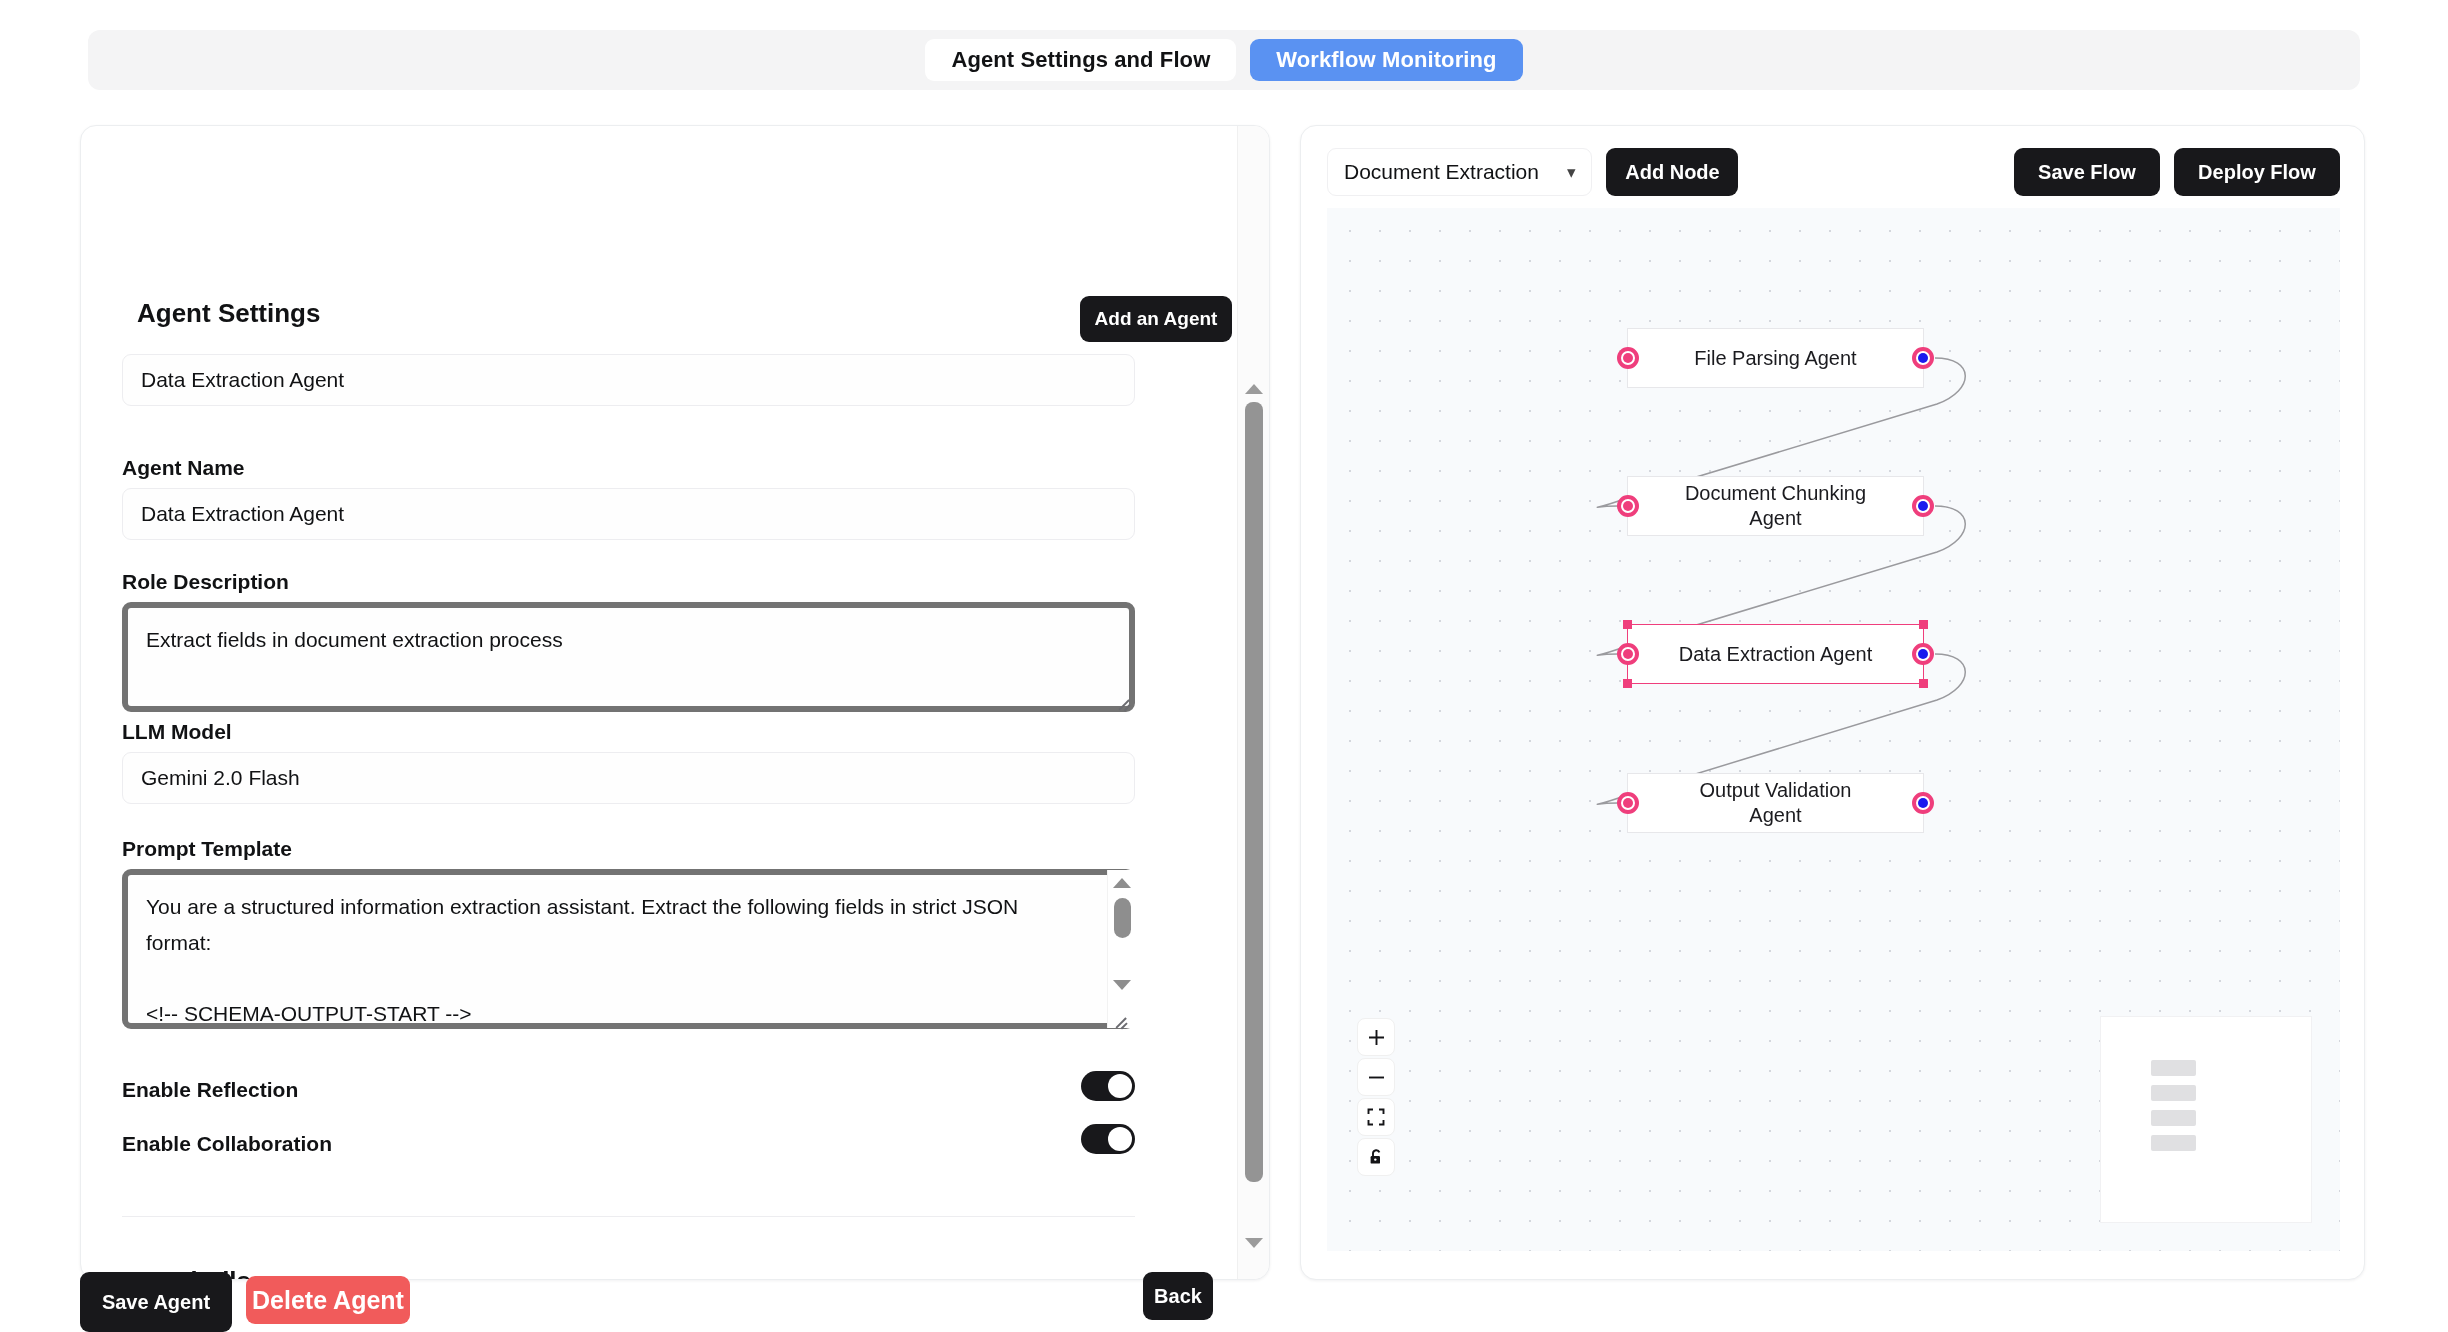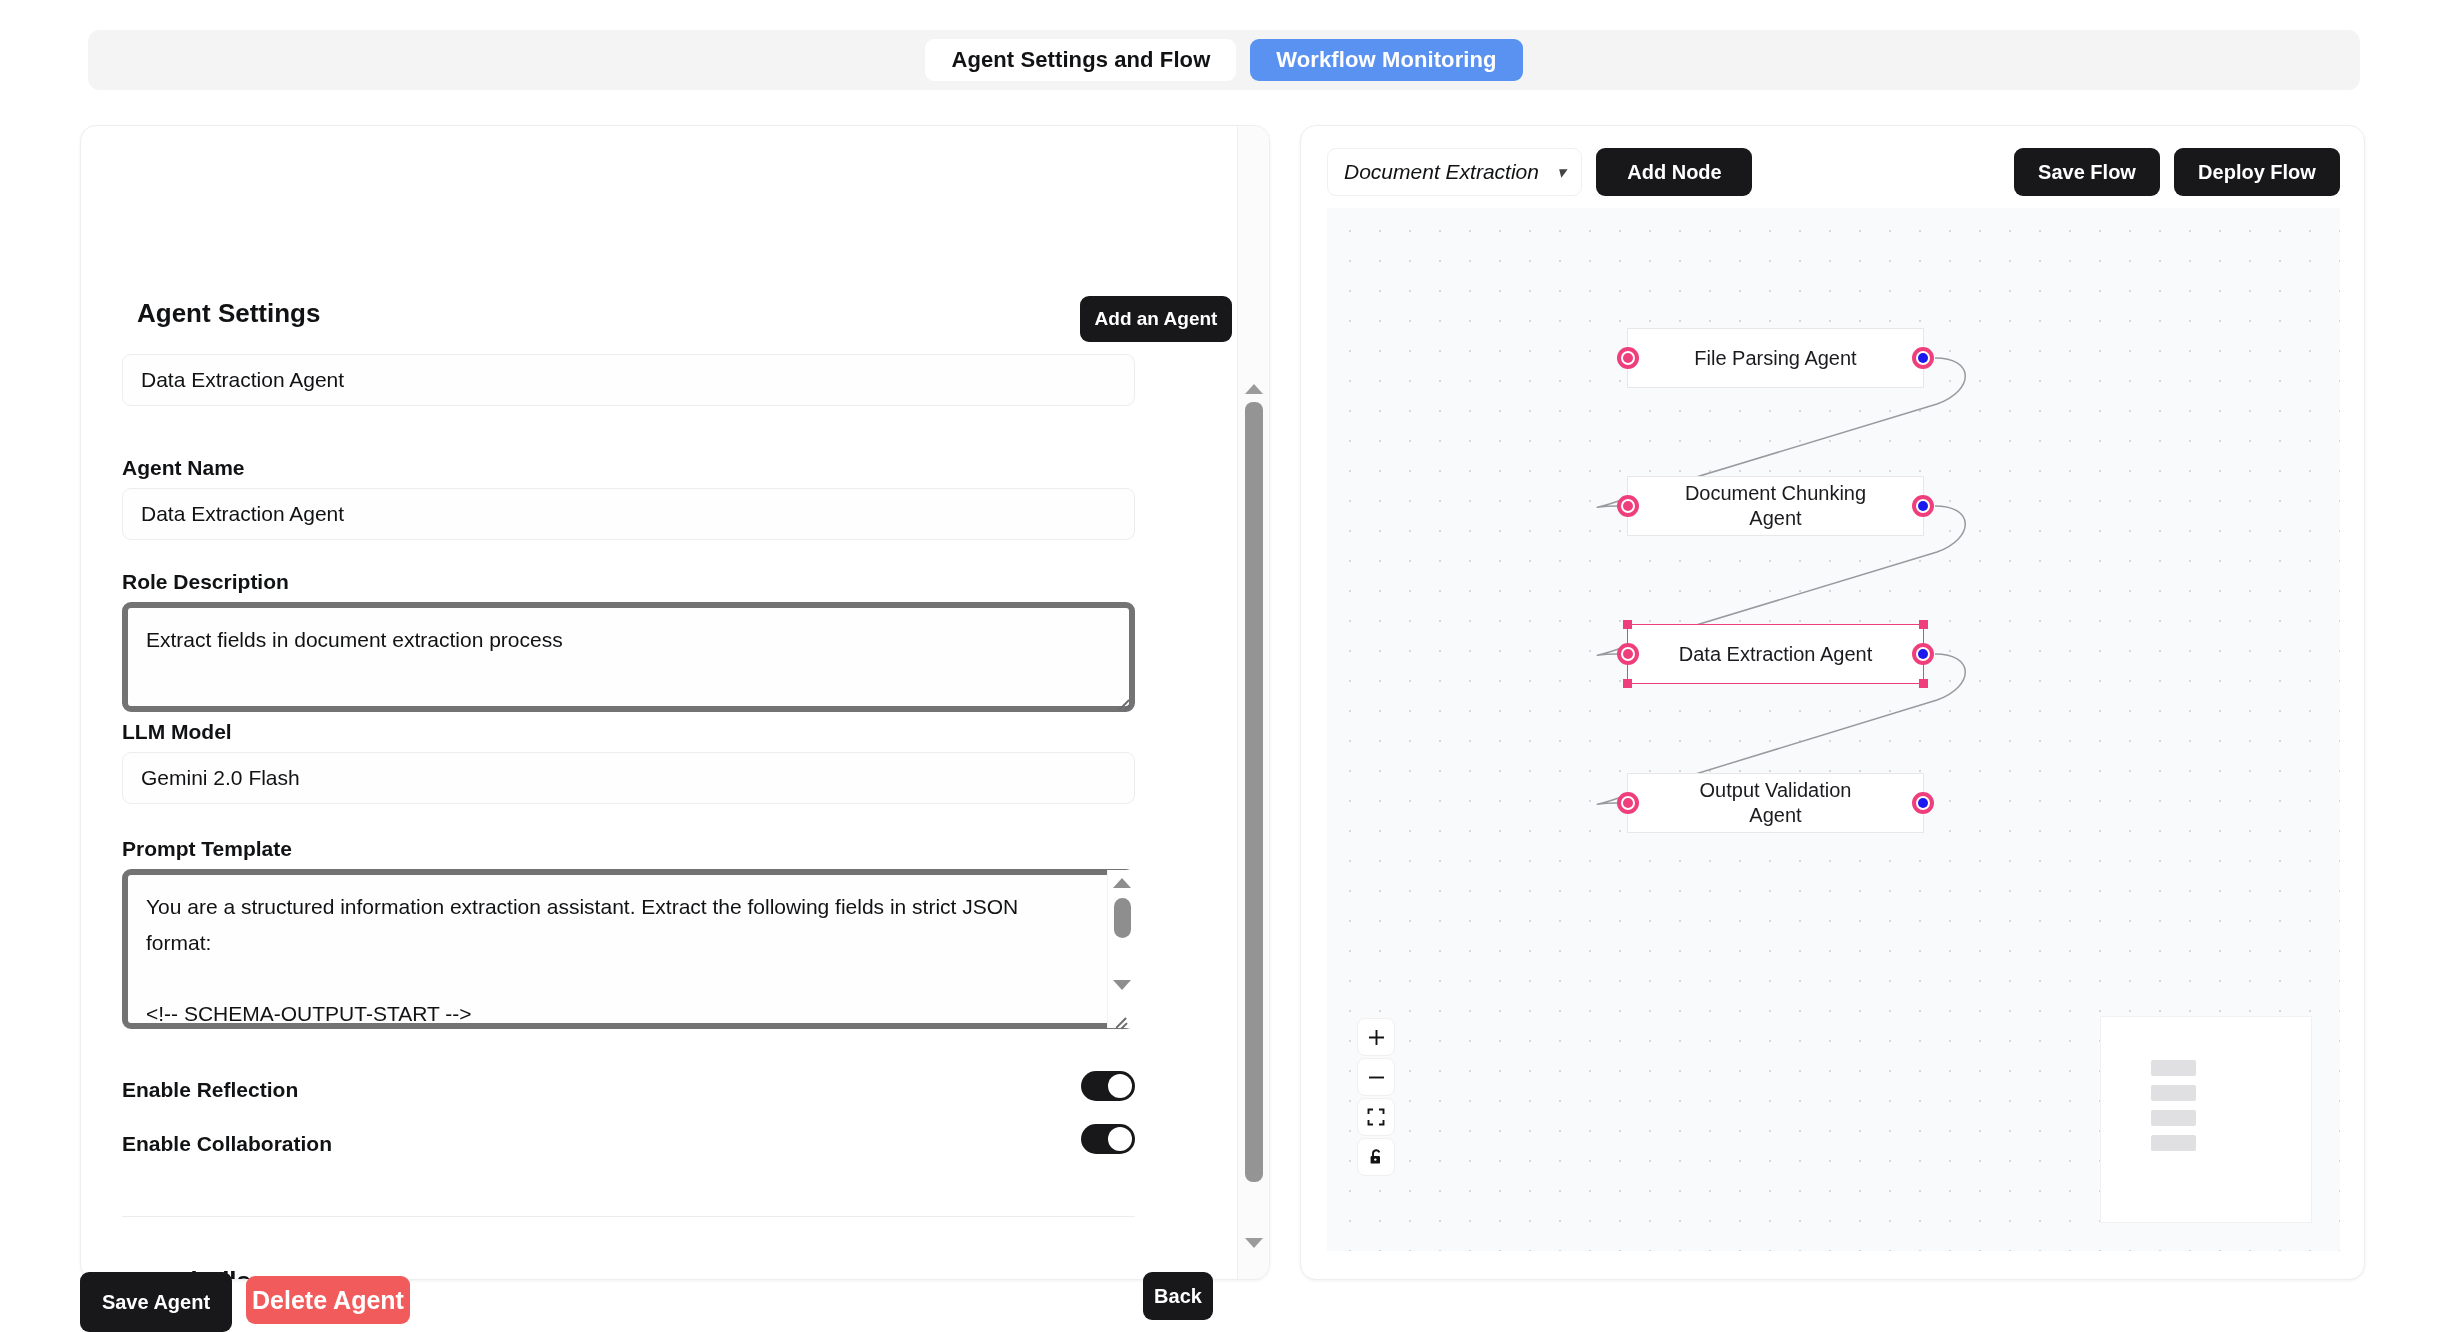--- a/index.html
+++ b/index.html
@@ -246,29 +246,28 @@
     gap: 14px;
   }
   .flow-select {
     height: 48px;
     min-width: 230px;
     background: #ffffff;
     border: 1px solid #f0f0f2;
     border-radius: 9px;
     display: flex;
     align-items: center;
-    gap: 18px;
+    gap: 28px;
     padding: 0 16px;
     font-size: 21px;
     color: #111214;
     cursor: pointer;
-    font-style: italic;
   }
   .flow-select .chev { color: #444; font-size: 17px; }
-  #add-node-btn   { width: 156px; height: 48px; font-size: 20px; }
+  #add-node-btn   { width: 132px; height: 48px; font-size: 20px; }
   #save-flow-btn  { width: 146px; height: 48px; font-size: 20px; margin-left: auto; }
   #deploy-flow-btn{ width: 166px; height: 48px; font-size: 20px; }
 
   .canvas {
     position: absolute;
     left: 26px; top: 82px;
     width: 1013px; height: 1043px;
     background-color: #f8fafc;
     background-image:
       radial-gradient(circle, #d4d7dd 1.1px, transparent 1.2px);

